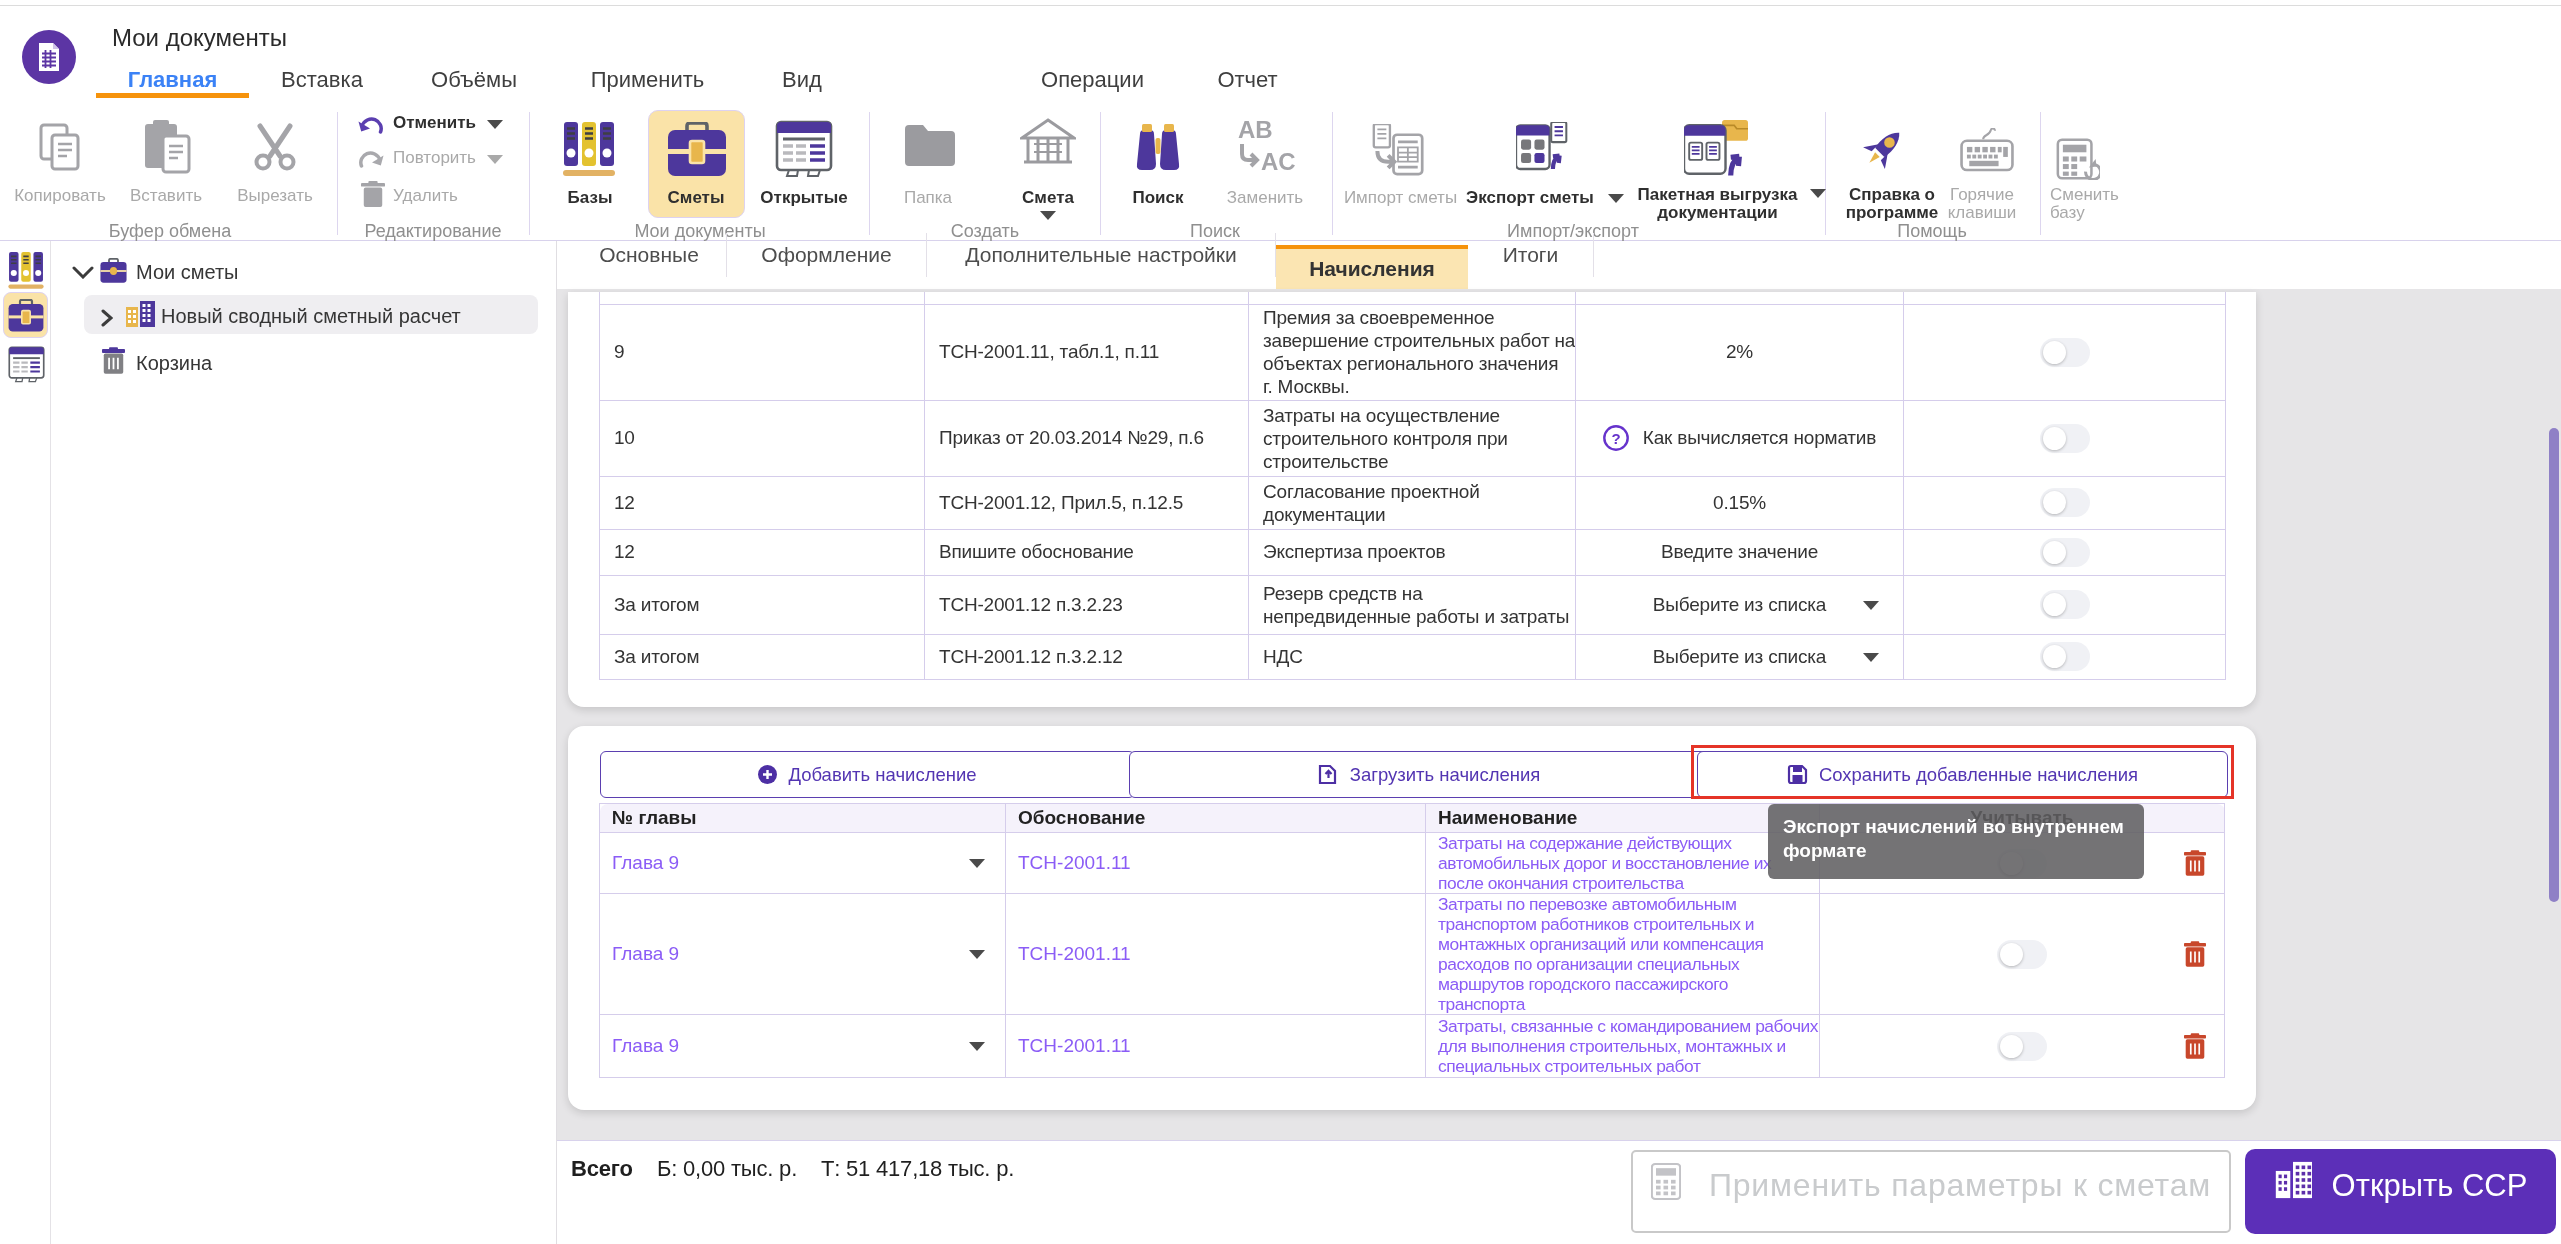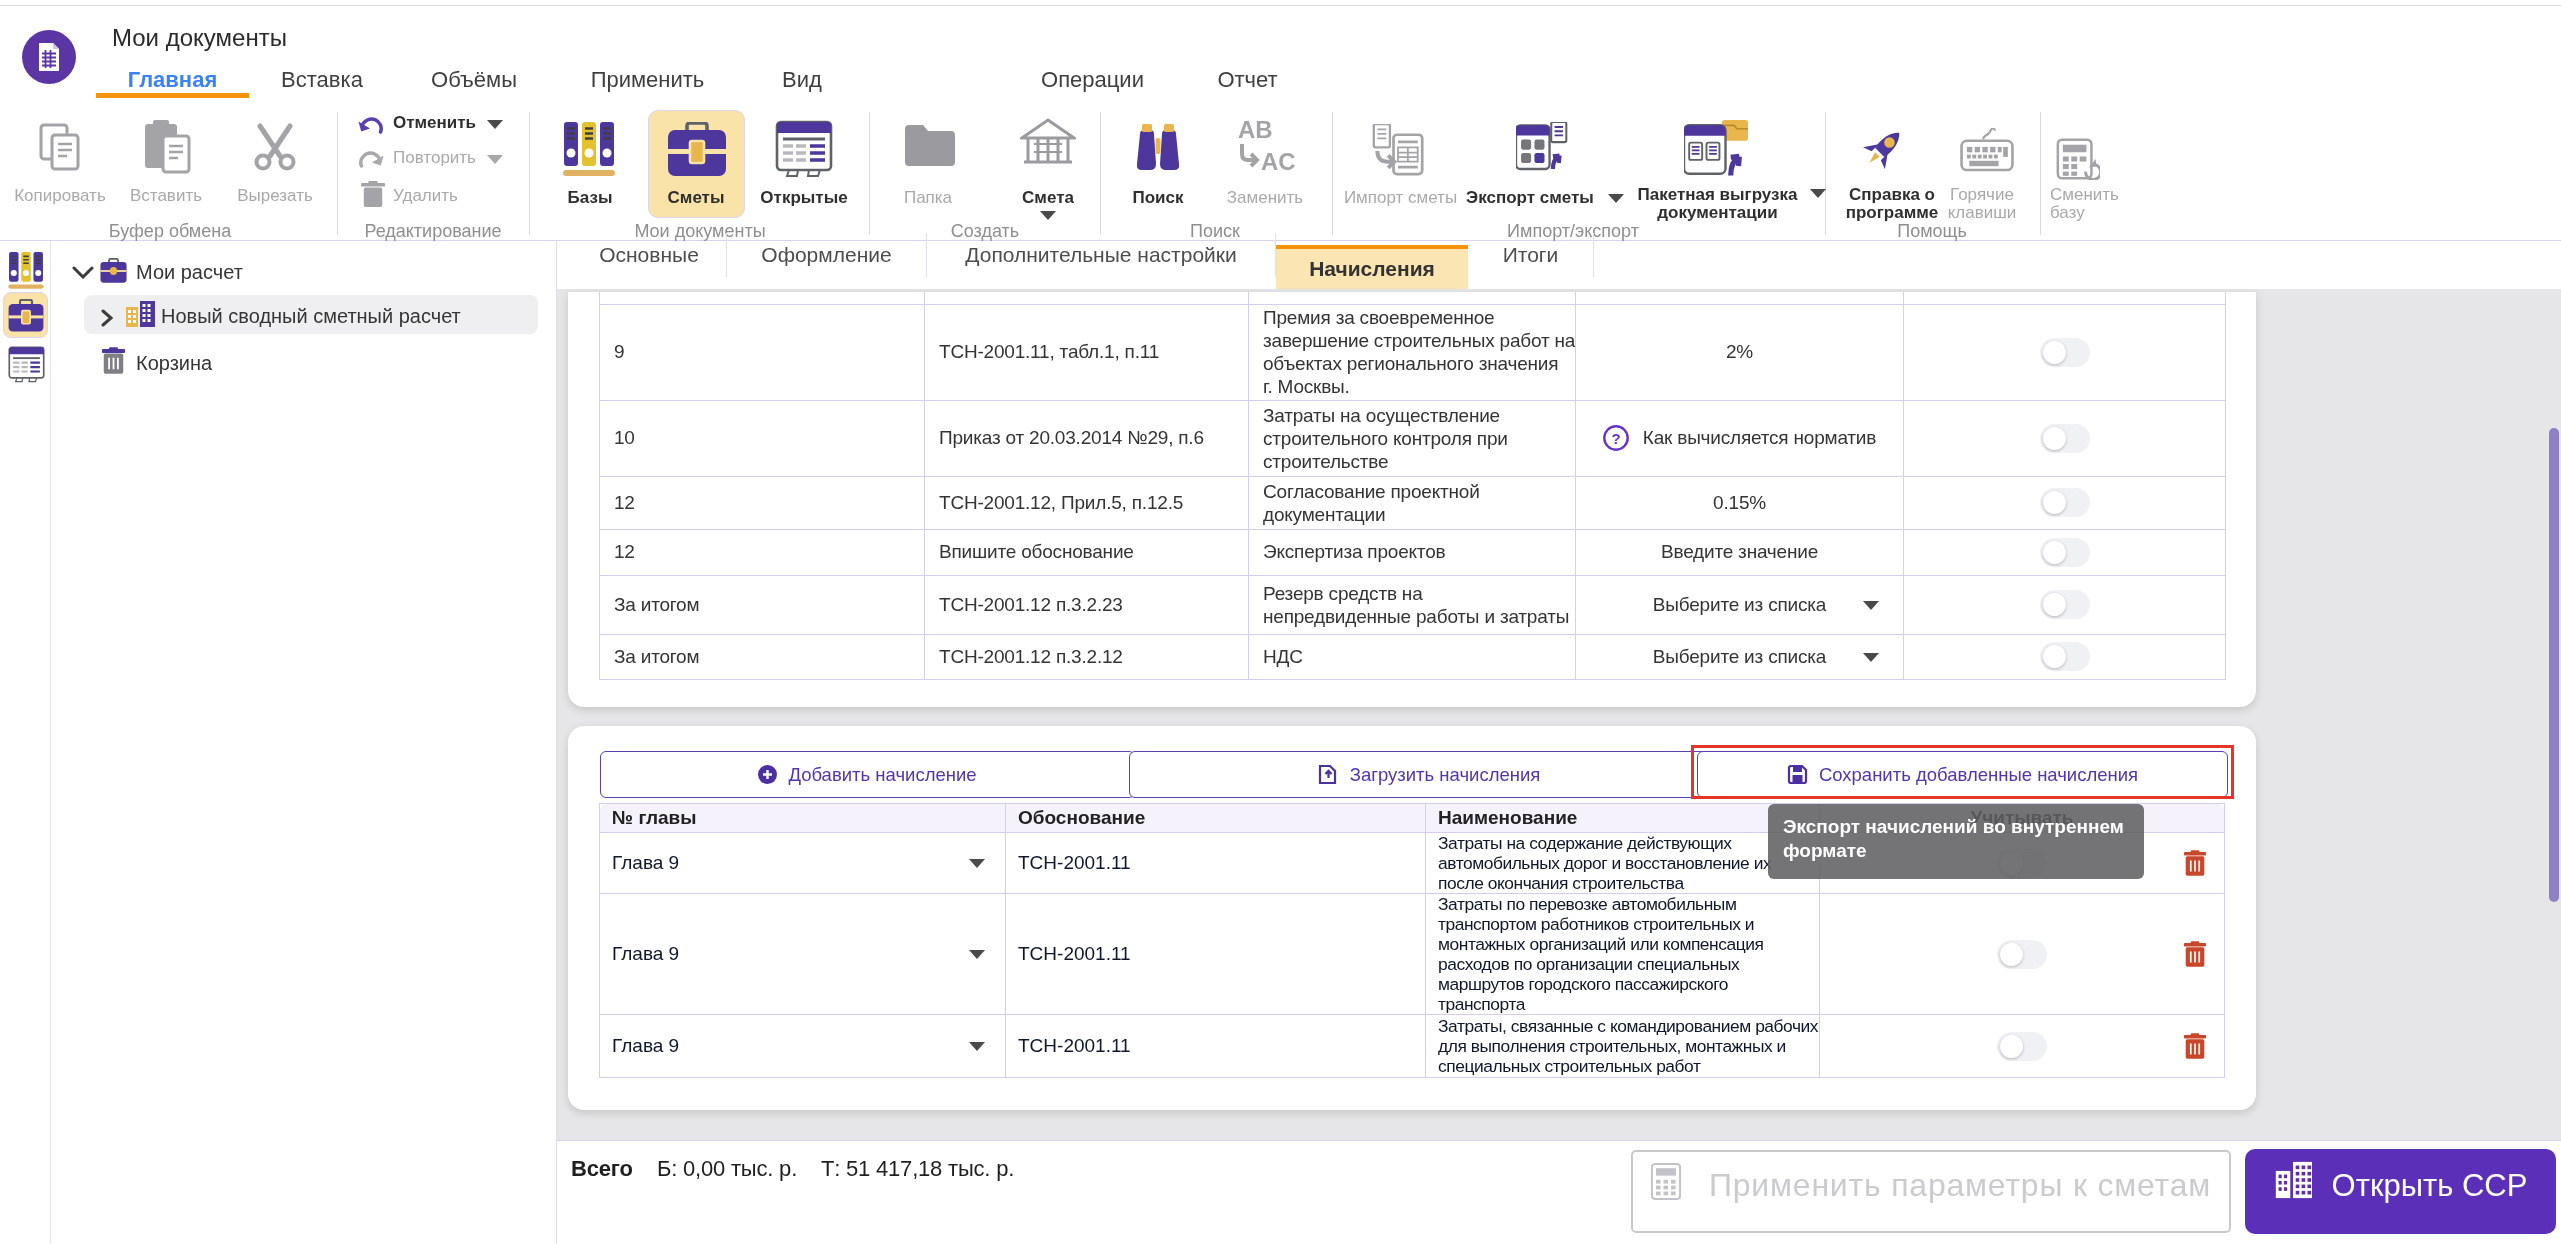--- a/index.html
+++ b/index.html
@@ -46,21 +46,21 @@
 #t1 td.c{text-align:center;padding:2px 0}
 .lh1{line-height:23px}
 .ph{color:#9e9ea4}
 .toggle{display:inline-block;width:50px;height:29px;background:#f0f1f5;border-radius:15px;position:relative;vertical-align:middle}
 .toggle i{position:absolute;left:3px;top:3px;width:23px;height:23px;background:#fff;border-radius:50%;box-shadow:0 1px 3px rgba(0,0,0,.25)}
 .selph{color:#9e9ea4;position:relative}
 
 .btn2{position:absolute;top:25px;height:47px;background:#fff;border:1px solid #5b3fb0;border-radius:6px;color:#5335b2;font-size:18.5px;text-align:center;line-height:45px;white-space:nowrap}
 #redbox{position:absolute;left:1123px;top:19px;width:543px;height:54px;border:3px solid #e53428}
 #t2{position:absolute;left:31px;top:77px;width:1625px}
-#t2 td,#t2 th{border:1px solid #d5cdeb;vertical-align:middle;font-size:19px;color:#0f172a;padding:0 0 0 12px;text-align:left;overflow:hidden}
+#t2 td,#t2 th{border:1px solid #d5cdeb;vertical-align:middle;font-size:19px;color:#8b5cf6;padding:0 0 0 12px;text-align:left;overflow:hidden}
 #t2 th{background:#f5f2fb;height:29px;font-size:19px;color:#222}
 #t2 th:first-child{border-top-left-radius:8px}
 #t2 th:last-child{border-top-right-radius:8px}
 #t2 td.lh2{line-height:20px;font-size:17.4px;letter-spacing:-0.45px}
 .trash{display:inline-block}
 #tooltip{position:absolute;left:1200px;top:78px;width:376px;height:75px;background:rgba(95,94,97,.87);border-radius:6px;color:#fff;font-weight:bold;font-size:19px;line-height:24px;padding:11px 0 0 15px}
 
 #bbar{position:absolute;left:557px;top:1140px;width:2004px;height:104px;background:#fff;border-top:1px solid #d8d2ec}
 #scrollthumb{position:absolute;left:2549px;top:428px;width:10px;height:474px;background:#8f80c6;border-radius:5px}
 .bbtxt{position:absolute;top:15px;font-size:22px;color:#1f1f1f;white-space:nowrap;letter-spacing:-0.2px}
@@ -344,21 +344,21 @@
 <div id="treesep"></div>
 <svg class="ic" style="left:72px;top:266px" width="22" height="13" viewBox="0 0 22 13">
     <path d="M2 2 L11 11 L20 2" fill="none" stroke="#3c3c3c" stroke-width="3" stroke-linecap="round"></path>
   </svg>
 <svg class="ic" style="left:100px;top:258px" width="27" height="26" viewBox="0 0 60 56">
     <path d="M20 8 L20 4 Q20 1 23 1 L37 1 Q40 1 40 4 L40 8" fill="none" stroke="#5f6368" stroke-width="4"></path>
     <rect x="1" y="8" width="58" height="46" rx="7" fill="#4d379c"></rect>
     <rect x="1" y="26" width="58" height="4" fill="#fae3a8"></rect>
     <ellipse cx="30" cy="28" rx="8" ry="9" fill="#e8b64c"></ellipse>
   </svg>
-<div class="treetxt" style="left:136px;top:261px">Мои расчет</div>
+<div class="treetxt" style="left:136px;top:261px">Мои сметы</div>
 <div id="treehl"></div>
 <svg class="ic" style="left:101px;top:309px" width="12px" height="18" viewBox="0 0 12 18">
     <path d="M2 2 L10 9 L2 16" fill="none" stroke="#3c3c3c" stroke-width="3" stroke-linecap="round"></path>
   </svg>
 <svg class="ic" style="left:126px;top:301px" width="29" height="26" viewBox="0 0 29 26">
     <rect x="0" y="6" width="12" height="20" fill="#e8b64c"></rect>
     <g fill="#fff">
       <rect x="2" y="9" width="3" height="3"></rect>
       <rect x="7" y="9" width="3" height="3"></rect>
       <rect x="2" y="14" width="3" height="3"></rect>

